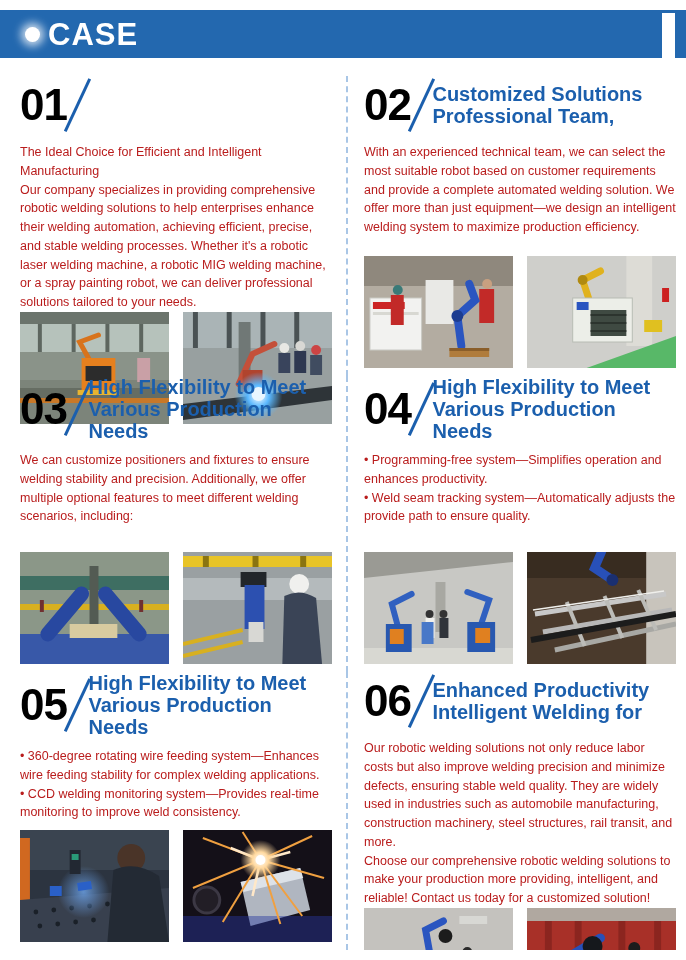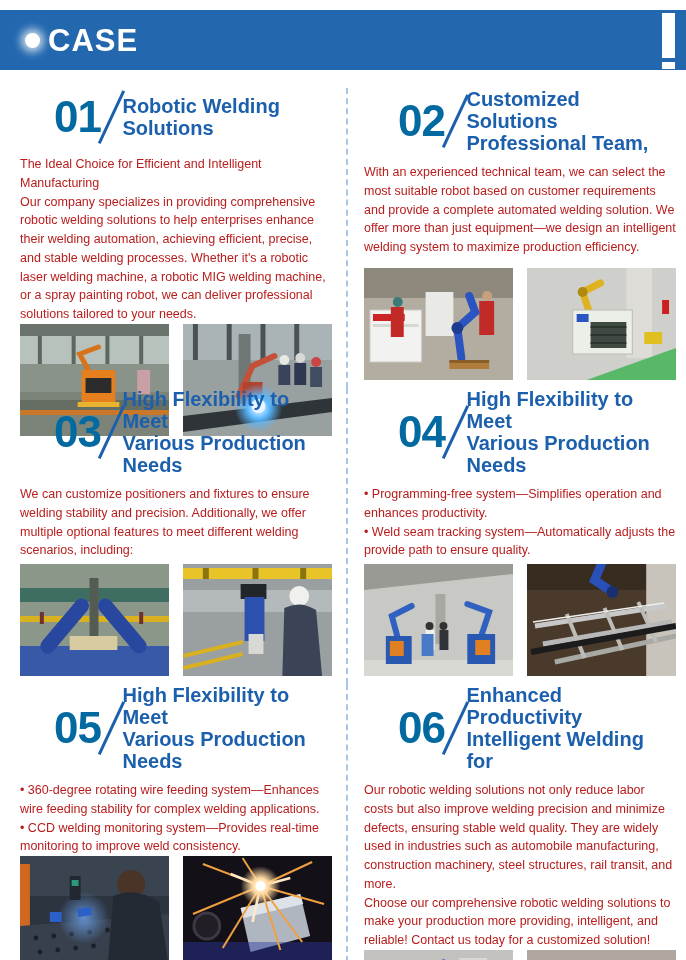--- a/index.html
+++ b/index.html
@@ -1,34 +1,34 @@
 <!DOCTYPE html>
 <html><head>
 <meta charset="utf-8">
 <style>
   html,body{margin:0;padding:0;background:#ffffff;}
   body{width:686px;font-family:"Liberation Sans",sans-serif;-webkit-font-smoothing:antialiased;}
 
   
-  .banner{position:relative;margin-top:10px;height:60px;background:#2368af;display:flex;align-items:center;}
+  .banner{position:relative;margin-top:10px;height:48px;background:#2368af;display:flex;align-items:center;}
   .banner-dot{width:15px;height:15px;border-radius:50%;background:#ffffff;margin-left:25px;
               box-shadow:0 0 9px 4px rgba(255,255,255,.75);flex-shrink:0;}
   .banner-title{color:#ffffff;font-size:31px;font-weight:bold;letter-spacing:1px;margin-left:8px;line-height:1;}
   .banner-mark{position:absolute;right:11px;top:3px;display:flex;flex-direction:column;align-items:center;}
   .banner-mark .bar{width:13px;height:45px;background:#ffffff;}
   .banner-mark .dot{width:13px;height:7px;background:#ffffff;margin-top:4px;}
 
   
   .grid{display:grid;grid-template-columns:326px 1fr;grid-template-rows:300px 296px 278px;
         padding:18px 8px 0 20px;}
   .cell{display:flex;flex-direction:column;padding:0 14px 8px 0;}
   .cell.right{border-left:2px dashed #a9c6e6;padding:0 2px 8px 16px;}
 
   .sec-head{display:flex;align-items:center;}
-  .sec-num{font-size:44px;font-weight:bold;color:#0369a1;line-height:.95;letter-spacing:-1px;flex-shrink:0;margin-left:34px;}
+  .sec-num{font-size:44px;font-weight:bold;color:#000000;line-height:.95;letter-spacing:-1px;flex-shrink:0;}
   .sec-slash{width:2.5px;height:58px;background:#1b5fad;transform:rotate(25deg);margin:0 10px 0 9px;flex-shrink:0;}
   .sec-title{font-size:20px;font-weight:bold;color:#1b5fad;line-height:1.1;}
   .sec-title span{display:block;}
   .sec-body{margin-top:9px;color:#b91c1c;font-size:12.5px;line-height:1.5;}
   .sec-body p{margin:0;}
 
   .photos{margin-top:auto;display:flex;gap:14px;}
   .photo{flex:1;height:112px;overflow:hidden;background:#d8d8d4;}
   .photo svg{width:100%;height:100%;display:block;}
 </style>
@@ -43,24 +43,20 @@
       <div class="dot"></div>
   </div>
 </div>
 
 <div class="grid">
 
   <div class="cell">
     <div class="sec-head">
       <div class="sec-num">01</div>
       <div class="sec-slash"></div>
-      <div class="sec-title">
-        <span>Robotic Welding Solutions</span>
-          <span></span>
-      </div>
     </div>
     <div class="sec-body">
       <p>The Ideal Choice for Efficient and Intelligent Manufacturing</p>
       <p>Our company specializes in providing comprehensive robotic welding solutions to help enterprises enhance their welding automation, achieving efficient, precise, and stable welding processes. Whether it's a robotic laser welding machine, a robotic MIG welding machine, or a spray painting robot, we can deliver professional solutions tailored to your needs.</p>
     </div>
     <div class="photos">
       <div class="photo">
         <svg viewBox="0 0 150 112" preserveAspectRatio="none">
           <rect width="150" height="112" fill="#8a9389"></rect>
           <rect width="150" height="12" fill="#6b746c"></rect>

